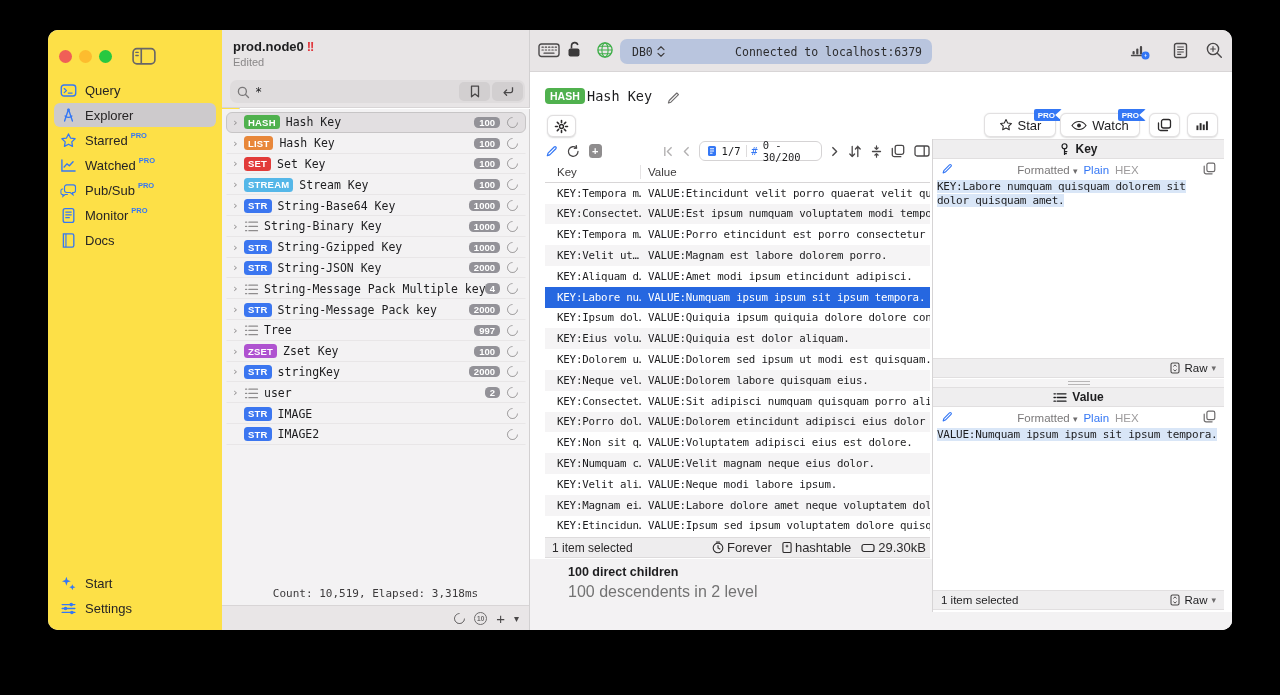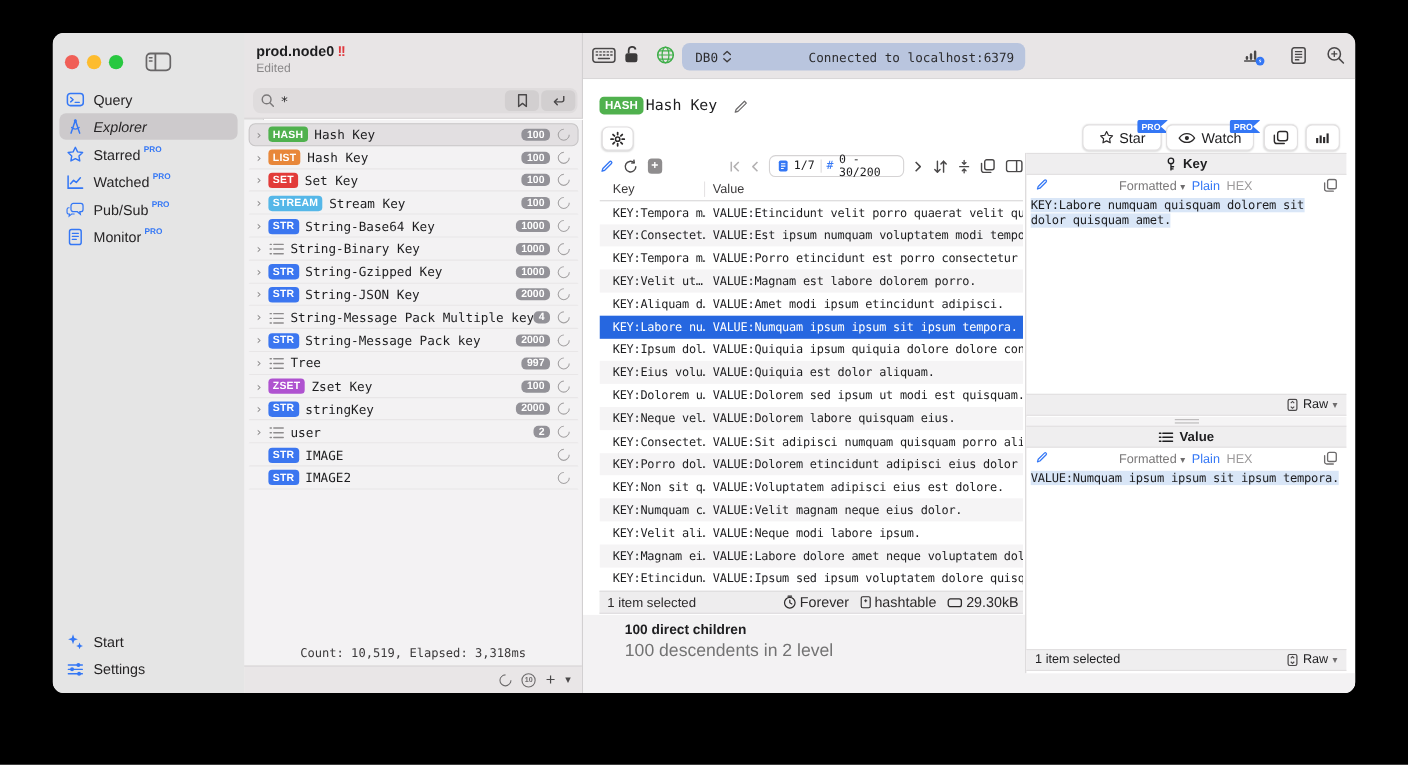--- a/index.html
+++ b/index.html
@@ -1,26 +1,26 @@
 <!DOCTYPE html>
 <html><head>
 <meta charset="utf-8">
 <style>
   * { margin:0; padding:0; box-sizing:border-box; }
   html,body { width:1280px; height:695px; background:#000; font-family:"Liberation Sans", sans-serif; overflow:hidden; }
   .window { position:absolute; left:48px; top:30px; width:1184px; height:600px; background:#fff; border-radius:10px; overflow:hidden; box-shadow:0 22px 60px rgba(0,0,0,.65); }
 
   
-  .sidebar { position:absolute; left:0; top:0; width:192px; height:600px; background:#e5e5e5; border-right:1px solid #d2d0d1; }
+  .sidebar { position:absolute; left:0; top:0; width:192px; height:600px; background:#fde047; border-right:1px solid #d2d0d1; }
   .tl { position:absolute; top:20px; width:13px; height:13px; border-radius:50%; }
   .tl.red { left:11px; background:#f05f57; } .tl.yellow { left:31px; background:#fdbc2e; } .tl.green { left:51px; background:#28c840; }
   .sidebar-toggle { position:absolute; left:84px; top:17px; width:24px; height:18px; }
   .side-list { position:absolute; left:0; top:47px; width:174px; }
   .side-item { display:flex; align-items:center; height:24px; margin:1px 6px; padding:0 6px; border-radius:6px; font-size:13px; color:#262425; }
-  .side-item.selected { background:#cdcacc;font-style:italic; }
+  .side-item.selected { background:#cdcacc; }
   .side-item .sicon { width:17px; height:17px; margin-right:8px; color:#3477f5; display:inline-flex; }
   .side-item .sicon svg { width:17px; height:17px; }
   .pro-sup { font-size:7.5px; font-weight:bold; color:#3477f5; margin-left:3px; position:relative; top:-5px; }
   .side-bottom { position:absolute; left:0; bottom:9px; width:174px;margin-top:11px; }
 
   
   .kl-header { position:absolute; left:174px; top:0; width:308px; height:78px; background:#e8e5e6; border-right:1px solid #d2d0d1; border-bottom:1px solid #d8d5d6; }
   .doc-title { position:absolute; left:11px; top:9px; font-size:13px; font-weight:bold; color:#1d1d1f; }
   .doc-title .alert { color:#e0383e; letter-spacing:-1px; margin-left:3px; }
   .doc-subtitle { position:absolute; left:11px; top:26px; font-size:11px; color:#8a8889; }
@@ -179,20 +179,29 @@
         <div class="side-item">
           <span class="sicon">
             <svg viewBox="0 0 16 16">
               <rect x="3" y="1.6" width="10" height="12.8" rx="1.8" fill="none" stroke="currentColor" stroke-width="1.25"></rect>
               <path d="M5.4 4.8h5.2M5.4 7.4h5.2M5.4 10h3.4" stroke="currentColor" stroke-width="1.1" stroke-linecap="round"></path>
             </svg>
           </span>
           <span>Monitor</span>
           <span class="pro-sup">PRO</span>
         </div>
+        <div class="side-item">
+          <span class="sicon">
+            <svg viewBox="0 0 16 16">
+              <path d="M3.2 1.8h8.2A1.6 1.6 0 0 1 13 3.4v9.2a1.6 1.6 0 0 1-1.6 1.6H3.2z" fill="none" stroke="currentColor" stroke-width="1.25"></path>
+              <path d="M5.6 1.8v12.4" stroke="currentColor" stroke-width="1.1"></path>
+            </svg>
+          </span>
+          <span>Docs</span>
+        </div>
       </div>
     <div class="side-bottom">
       <div class="side-item">
         <span class="sicon">
             <svg viewBox="0 0 16 16">
               <path d="M6 1.6l1.1 3.1 3.1 1.1-3.1 1.1L6 10l-1.1-3.1L1.8 5.8l3.1-1.1z" fill="currentColor"></path>
               <path d="M11.6 8.6l.8 2.1 2.1.8-2.1.8-.8 2.1-.8-2.1-2.1-.8 2.1-.8z" fill="currentColor"></path>
             </svg>
           </span>
         <span>Start</span>

